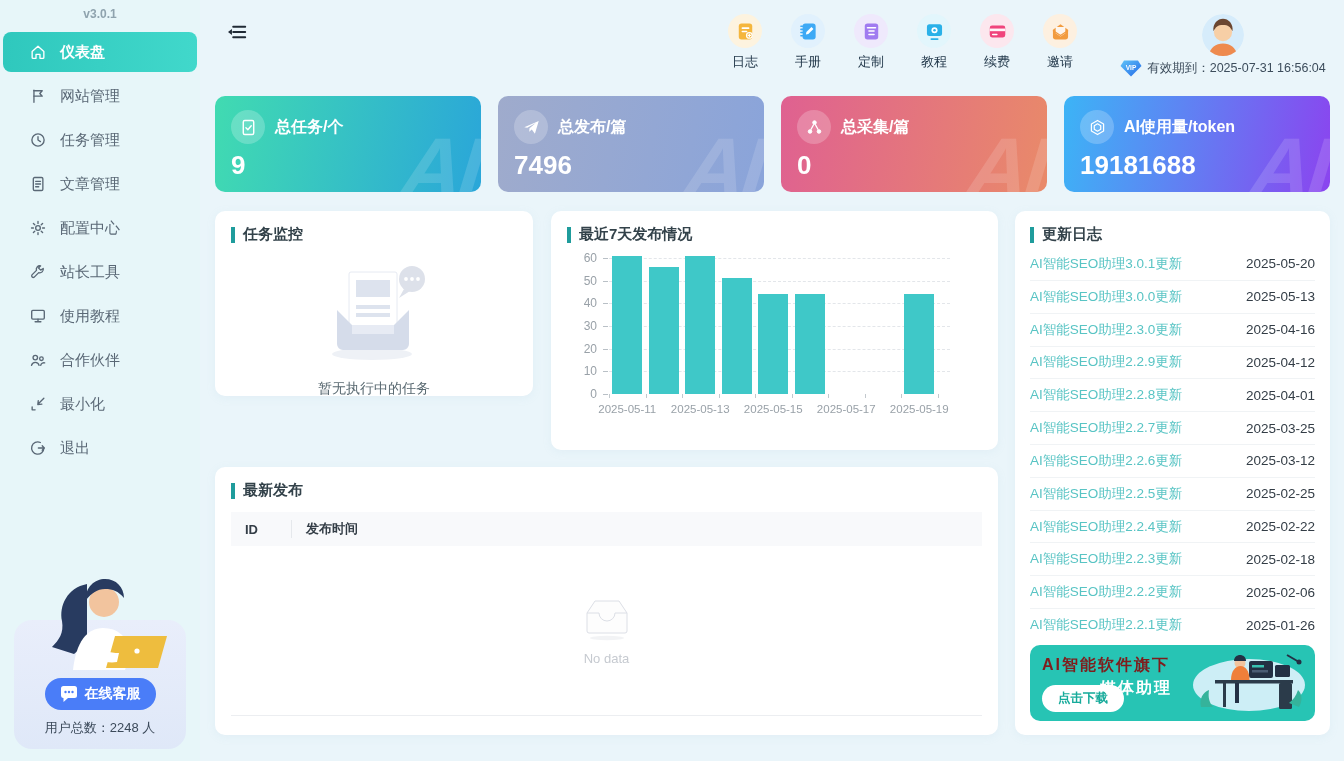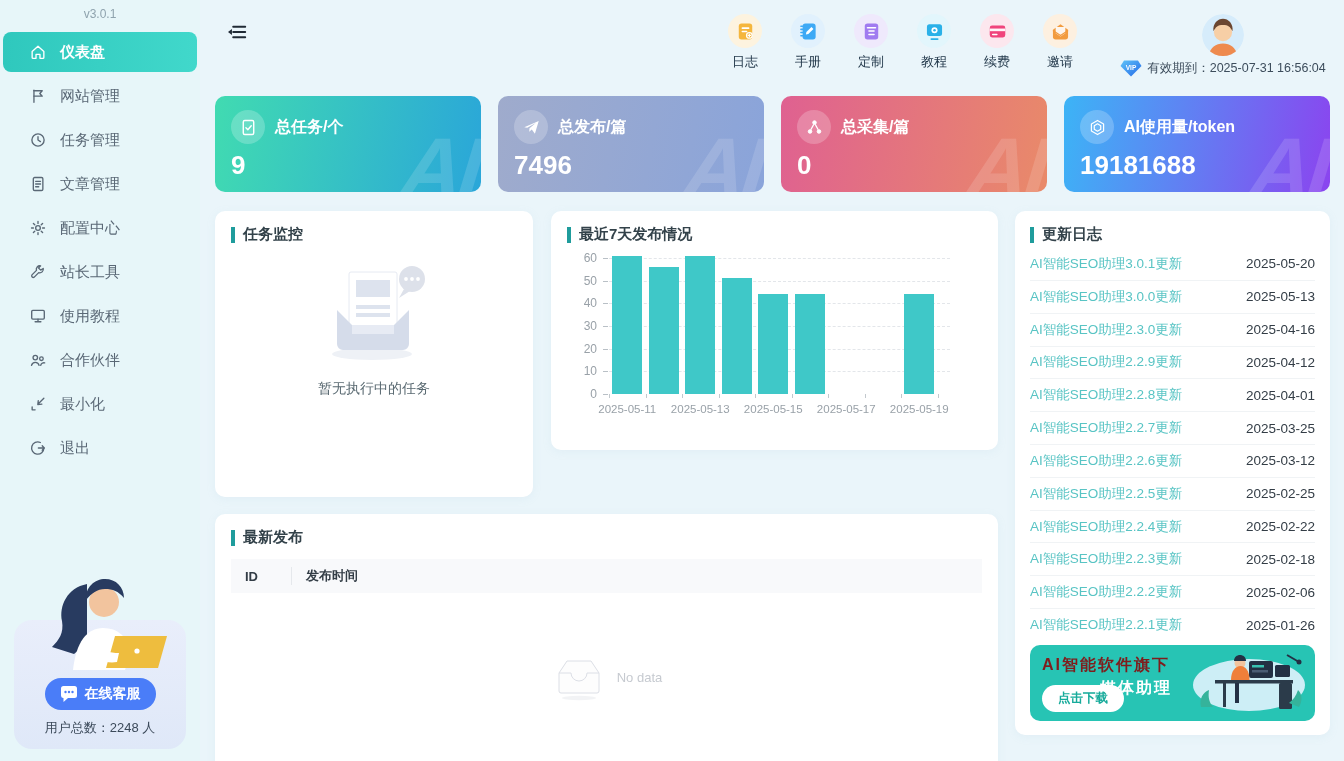--- a/index.html
+++ b/index.html
@@ -6,21 +6,21 @@
   html,body { width:1344px; height:761px; }
   body { font-family:"Liberation Sans","DejaVu Sans",sans-serif; background:#eaf5fa; overflow:hidden; }
   .app { display:flex; width:1344px; height:761px; }
 
   
   .sidebar { width:200px; height:761px; background:#e7f6f9; position:relative; flex:0 0 200px; }
   .logo { text-align:center; padding-top:16px; }
   .logo-l1 { font-size:30px; font-weight:800; font-style:italic; color:#3fd0c4; letter-spacing:1px; line-height:30px; }
   .logo-l2 { font-size:15px; font-weight:800; font-style:italic; color:#3fd0c4; letter-spacing:2px; display:inline-block; }
   .logo-badge { display:inline-block; background:#3fd0c4; color:#fff; font-size:10px; font-style:italic; border-radius:8px; padding:1px 7px; margin-left:3px; vertical-align:2px; }
-  .version { text-align:center; color:#8fa3ae; font-size:12px; margin-top:7px; }
+  .version { text-align:center; color:#8fa3ae; font-size:12px; margin-top:7px;font-weight:bold; }
   .nav { margin-top:11px; }
   .nav-item { display:flex; align-items:center; height:40px; margin:0 3px 4px 3px; padding-left:26px; color:#5a6876; font-size:15px; cursor:pointer; border-radius:8px; }
   .nav-item .nicon { width:18px; height:18px; margin-right:13px; display:inline-flex; }
   .nav-item .nicon svg { width:18px; height:18px; }
   .nav-item.active { background:linear-gradient(90deg,#2fc8bd,#41d8cb); color:#fff; font-weight:bold; }
   .cs-wrap { position:absolute; left:14px; bottom:12px; width:172px; text-align:center; }
   .cs-card { position:relative; background:linear-gradient(180deg,#e9eefb,#dfe8f8); border-radius:18px; margin-top:56px; padding:58px 10px 12px 10px; }
   .cs-ill { position:absolute; top:-48px; left:50%; transform:translateX(-50%); }
   .cs-btn { display:inline-flex; align-items:center; gap:7px; background:#4a7df8; color:#fff; border:none; font-size:14px; font-weight:bold; border-radius:16px; padding:7px 15px; cursor:pointer; font-family:inherit; }
   .cs-total { margin-top:9px; color:#3c4a5a; font-size:13px; }
@@ -44,21 +44,21 @@
   .scard-ico { width:34px; height:34px; border-radius:50%; background:rgba(255,255,255,.22); display:flex; align-items:center; justify-content:center; }
   .scard-ico svg { width:19px; height:19px; }
   .scard-label { font-size:16px; font-weight:bold; }
   .scard-value { font-size:26px; font-weight:bold; margin-top:8px; line-height:26px; }
   .scard-wm { position:absolute; right:2px; bottom:-26px; font-size:86px; font-weight:800; font-style:italic; color:rgba(255,255,255,.14); letter-spacing:-4px; transform:skewX(-6deg); pointer-events:none; }
 
   .content { display:flex; gap:17px; margin:19px 14px 0 15px; }
   .col-left { width:783px; flex:0 0 783px; }
   .row1 { display:flex; gap:18px; }
   .panel { background:#fff; border-radius:10px; box-shadow:0 2px 10px rgba(150,185,205,.10); }
-  .p-task { width:318px; height:286px; padding:14px 16px; }
+  .p-task { width:318px; height:185px; padding:14px 16px; }
   .p-chart { flex:1; height:239px; padding:14px 16px; }
   .p-latest { height:268px; margin-top:17px; padding:14px 16px; }
   .col-right { flex:1; }
   .p-updates { height:524px; padding:14px 15px; display:flex; flex-direction:column; }
 
   .ptitle { display:flex; align-items:center; gap:8px; font-size:15px; font-weight:bold; color:#33424a; }
   .ptitle i { width:4px; height:16px; background:#1f9c9c; display:inline-block; }
 
   .task-empty { text-align:center; padding-top:18px; }
   .task-empty p { margin-top:14px; color:#5a6a72; font-size:14px; }
@@ -80,21 +80,21 @@
   .bn-l1 { color:#7f1d1d; font-size:16px; font-weight:bold; letter-spacing:2px; }
   .bn-l2 { color:#fff; font-size:16px; font-weight:bold; letter-spacing:2px; margin-left:58px; margin-top:2px; }
   .bn-btn { position:absolute; left:12px; bottom:9px; background:#fff; color:#17ab9b; border:none; font-size:12.5px; font-weight:bold; border-radius:14px; padding:5px 16px; cursor:pointer; font-family:inherit; }
   .bn-ill { position:absolute; right:4px; top:4px; }
 
   .tbl-head { display:flex; background:#f8f9fb; height:34px; align-items:center; margin-top:12px; font-size:13px; font-weight:bold; color:#333d46; }
   .tbl-head > div { padding-left:14px; }
   .th-id { width:60px; }
   .th-title { flex:1; border-left:1px solid #e5e8ec; }
   .th-time { width:170px; border-left:1px solid #e5e8ec; }
-  .tbl-empty { height:170px; display:flex; flex-direction:row; align-items:center; justify-content:center; gap:10px; color:#c6cad0; font-size:13px; border-bottom:1px solid #eceef1; }
+  .tbl-empty { height:170px; display:flex; flex-direction:column; align-items:center; justify-content:center; gap:10px; color:#c6cad0; font-size:13px; border-bottom:1px solid #eceef1; }
 </style>
 </head>
 <body>
 
 <div class="app">
 
   <aside class="sidebar">
     <div class="version">v3.0.1</div>
     <nav class="nav" id="nav">
         <div class="nav-item active">

